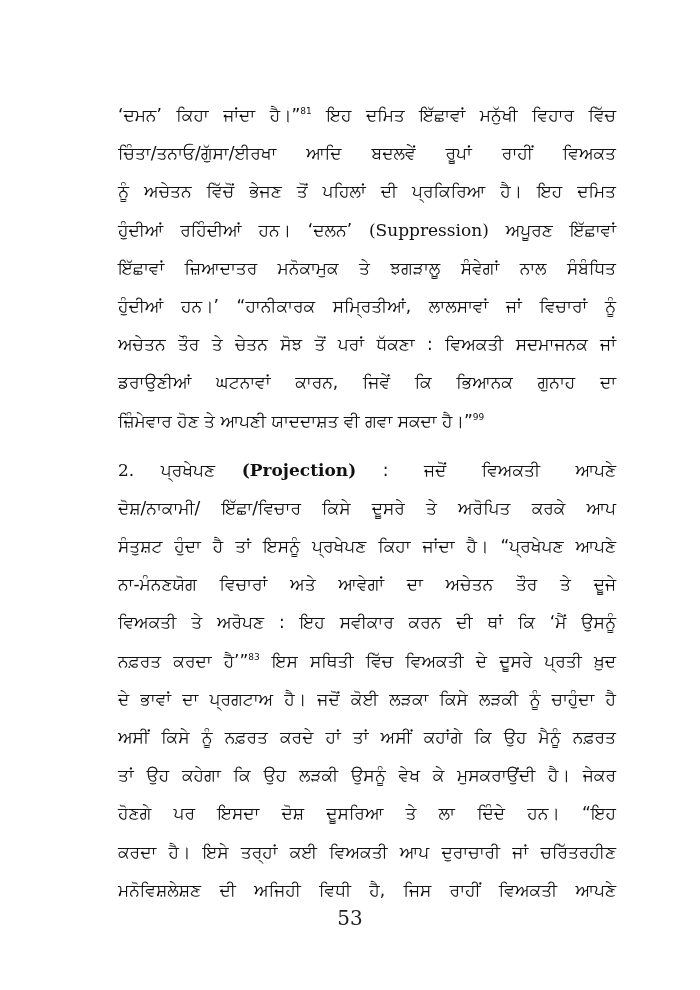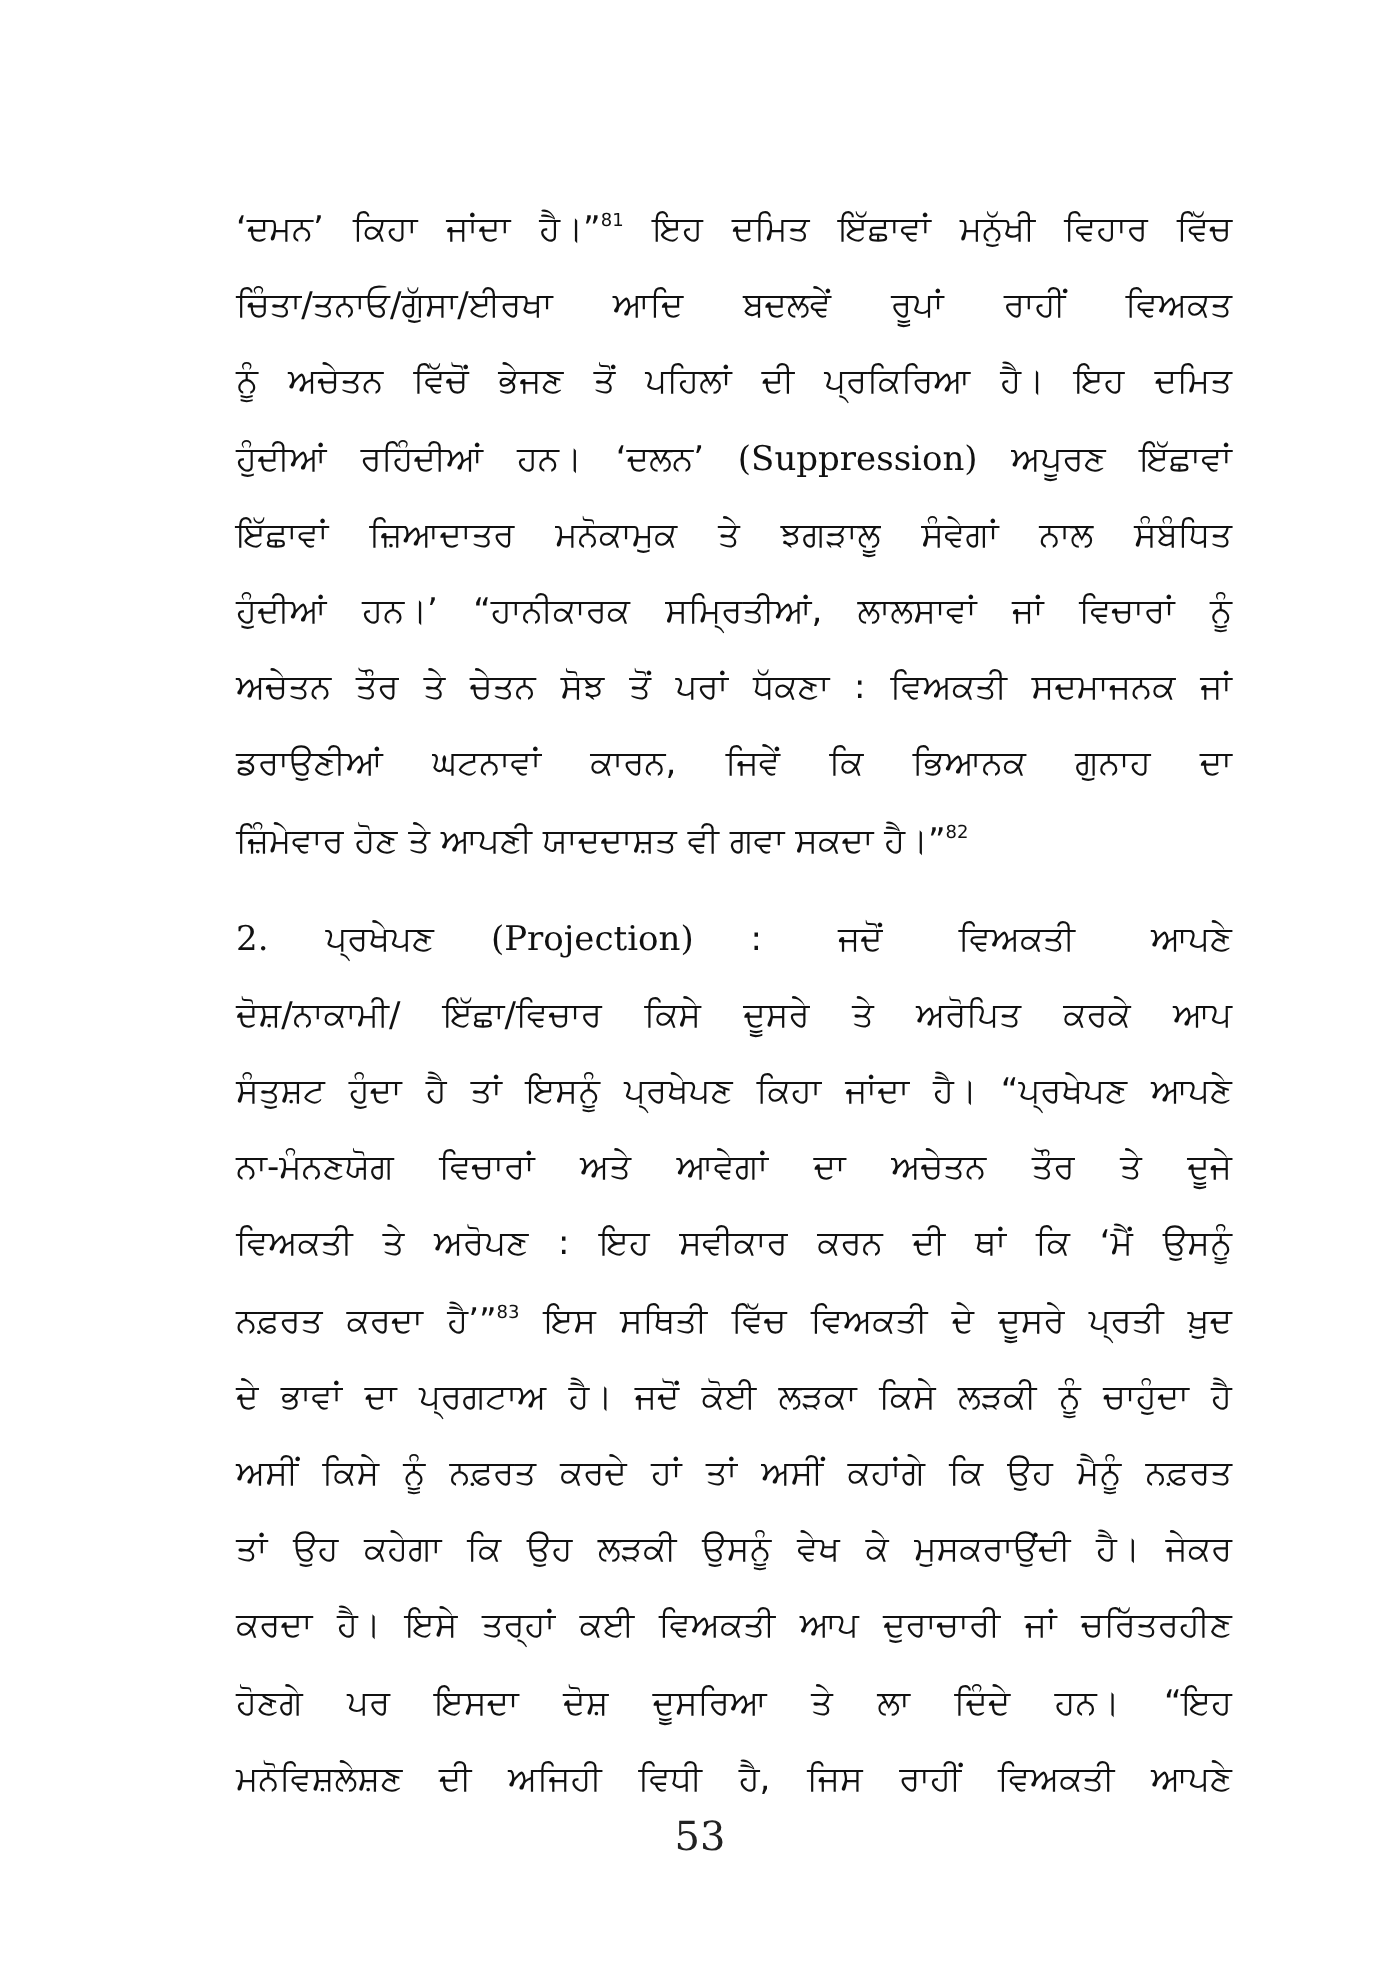--- a/index.html
+++ b/index.html
@@ -13,54 +13,54 @@
     font-size: 17px; color: #111;
   }
   .line {
     height: 38.2px; line-height: 38.2px;
     text-align: justify; text-align-last: justify;
     white-space: nowrap; overflow: visible;
   }
   .line.last { text-align-last: left; }
   .para-gap { height: 11px; }
   .latin { font-family: "DejaVu Serif", serif; }
-  .bold { font-weight: normal; margin-top: 44px; }
+  .bold { font-weight: bold; margin-top: 44px; }
   sup { font-size: 9px; line-height: 0; vertical-align: 7px; }
   .page-number {
     position: absolute; left: 0; width: 700px; top: 906px; text-align: center;
     font-family: "DejaVu Serif", serif; font-size: 20px; color: #222;
   }
 </style>
 </head>
 <body>
 
 <div class="page">
   <div class="text-block">
 
     <div class="line"><span>‘ਦਮਨ’ ਕਿਹਾ ਜਾਂਦਾ ਹੈ।”</span><sup>81</sup><span> ਇਹ ਦਮਿਤ ਇੱਛਾਵਾਂ ਮਨੁੱਖੀ ਵਿਹਾਰ ਵਿੱਚ</span></div>
     <div class="line">ਚਿੰਤਾ/ਤਨਾਓ/ਗੁੱਸਾ/ਈਰਖਾ ਆਦਿ ਬਦਲਵੇਂ ਰੂਪਾਂ ਰਾਹੀਂ ਵਿਅਕਤ</div>
     <div class="line">ਨੂੰ ਅਚੇਤਨ ਵਿੱਚੋਂ ਭੇਜਣ ਤੋਂ ਪਹਿਲਾਂ ਦੀ ਪ੍ਰਕਿਰਿਆ ਹੈ। ਇਹ ਦਮਿਤ</div>
     <div class="line"><span>ਹੁੰਦੀਆਂ ਰਹਿੰਦੀਆਂ ਹਨ। ‘ਦਲਨ’ </span><span class="latin">(Suppression)</span><span> ਅਪੂਰਣ ਇੱਛਾਵਾਂ</span></div>
     <div class="line">ਇੱਛਾਵਾਂ ਜ਼ਿਆਦਾਤਰ ਮਨੋਕਾਮੁਕ ਤੇ ਝਗੜਾਲੂ ਸੰਵੇਗਾਂ ਨਾਲ ਸੰਬੰਧਿਤ</div>
     <div class="line">ਹੁੰਦੀਆਂ ਹਨ।’ “ਹਾਨੀਕਾਰਕ ਸਮ੍ਰਿਤੀਆਂ, ਲਾਲਸਾਵਾਂ ਜਾਂ ਵਿਚਾਰਾਂ ਨੂੰ</div>
     <div class="line">ਅਚੇਤਨ ਤੌਰ ਤੇ ਚੇਤਨ ਸੋਝ ਤੋਂ ਪਰਾਂ ਧੱਕਣਾ : ਵਿਅਕਤੀ ਸਦਮਾਜਨਕ ਜਾਂ</div>
     <div class="line">ਡਰਾਉਣੀਆਂ ਘਟਨਾਵਾਂ ਕਾਰਨ, ਜਿਵੇਂ ਕਿ ਭਿਆਨਕ ਗੁਨਾਹ ਦਾ</div>
-    <div class="line last"><span>ਜ਼ਿੰਮੇਵਾਰ ਹੋਣ ਤੇ ਆਪਣੀ ਯਾਦਦਾਸ਼ਤ ਵੀ ਗਵਾ ਸਕਦਾ ਹੈ।”</span><sup>82</sup></div>
+    <div class="line last"><span>ਜ਼ਿੰਮੇਵਾਰ ਹੋਣ ਤੇ ਆਪਣੀ ਯਾਦਦਾਸ਼ਤ ਵੀ ਗਵਾ ਸਕਦਾ ਹੈ।”</span><sup>99</sup></div>
 
     <div class="para-gap"></div>
 
     <div class="line"><span class="latin">2.</span>&nbsp;&nbsp;&nbsp;<span>ਪ੍ਰਖੇਪਣ</span>&nbsp;&nbsp;&nbsp;<span class="latin bold">(Projection)</span>&nbsp;&nbsp;&nbsp;<span style="white-space:pre">:    ਜਦੋਂ    ਵਿਅਕਤੀ    ਆਪਣੇ</span></div>
 
     <div class="line">ਦੋਸ਼/ਨਾਕਾਮੀ/ ਇੱਛਾ/ਵਿਚਾਰ ਕਿਸੇ ਦੂਸਰੇ ਤੇ ਅਰੋਪਿਤ ਕਰਕੇ ਆਪ</div>
     <div class="line">ਸੰਤੁਸ਼ਟ ਹੁੰਦਾ ਹੈ ਤਾਂ ਇਸਨੂੰ ਪ੍ਰਖੇਪਣ ਕਿਹਾ ਜਾਂਦਾ ਹੈ। “ਪ੍ਰਖੇਪਣ ਆਪਣੇ</div>
     <div class="line">ਨਾ-ਮੰਨਣਯੋਗ ਵਿਚਾਰਾਂ ਅਤੇ ਆਵੇਗਾਂ ਦਾ ਅਚੇਤਨ ਤੌਰ ਤੇ ਦੂਜੇ</div>
     <div class="line">ਵਿਅਕਤੀ ਤੇ ਅਰੋਪਣ : ਇਹ ਸਵੀਕਾਰ ਕਰਨ ਦੀ ਥਾਂ ਕਿ ‘ਮੈਂ ਉਸਨੂੰ</div>
     <div class="line"><span>ਨਫ਼ਰਤ ਕਰਦਾ ਹੈ’”</span><sup>83</sup><span> ਇਸ ਸਥਿਤੀ ਵਿੱਚ ਵਿਅਕਤੀ ਦੇ ਦੂਸਰੇ ਪ੍ਰਤੀ ਖ਼ੁਦ</span></div>
     <div class="line">ਦੇ ਭਾਵਾਂ ਦਾ ਪ੍ਰਗਟਾਅ ਹੈ। ਜਦੋਂ ਕੋਈ ਲੜਕਾ ਕਿਸੇ ਲੜਕੀ ਨੂੰ ਚਾਹੁੰਦਾ ਹੈ</div>
     <div class="line">ਅਸੀਂ ਕਿਸੇ ਨੂੰ ਨਫ਼ਰਤ ਕਰਦੇ ਹਾਂ ਤਾਂ ਅਸੀਂ ਕਹਾਂਗੇ ਕਿ ਉਹ ਮੈਨੂੰ ਨਫ਼ਰਤ</div>
     <div class="line">ਤਾਂ ਉਹ ਕਹੇਗਾ ਕਿ ਉਹ ਲੜਕੀ ਉਸਨੂੰ ਵੇਖ ਕੇ ਮੁਸਕਰਾਉਂਦੀ ਹੈ। ਜੇਕਰ</div>
+    <div class="line">ਹੋਣਗੇ ਪਰ ਇਸਦਾ ਦੋਸ਼ ਦੂਸਰਿਆ ਤੇ ਲਾ ਦਿੰਦੇ ਹਨ। “ਇਹ</div>
     <div class="line">ਕਰਦਾ ਹੈ। ਇਸੇ ਤਰ੍ਹਾਂ ਕਈ ਵਿਅਕਤੀ ਆਪ ਦੁਰਾਚਾਰੀ ਜਾਂ ਚਰਿੱਤਰਹੀਣ</div>
-    <div class="line">ਹੋਣਗੇ ਪਰ ਇਸਦਾ ਦੋਸ਼ ਦੂਸਰਿਆ ਤੇ ਲਾ ਦਿੰਦੇ ਹਨ। “ਇਹ</div>
     <div class="line">ਮਨੋਵਿਸ਼ਲੇਸ਼ਣ ਦੀ ਅਜਿਹੀ ਵਿਧੀ ਹੈ, ਜਿਸ ਰਾਹੀਂ ਵਿਅਕਤੀ ਆਪਣੇ</div>
   </div>
 
   <div class="page-number">53</div>
 </div>
 
 </body></html>

